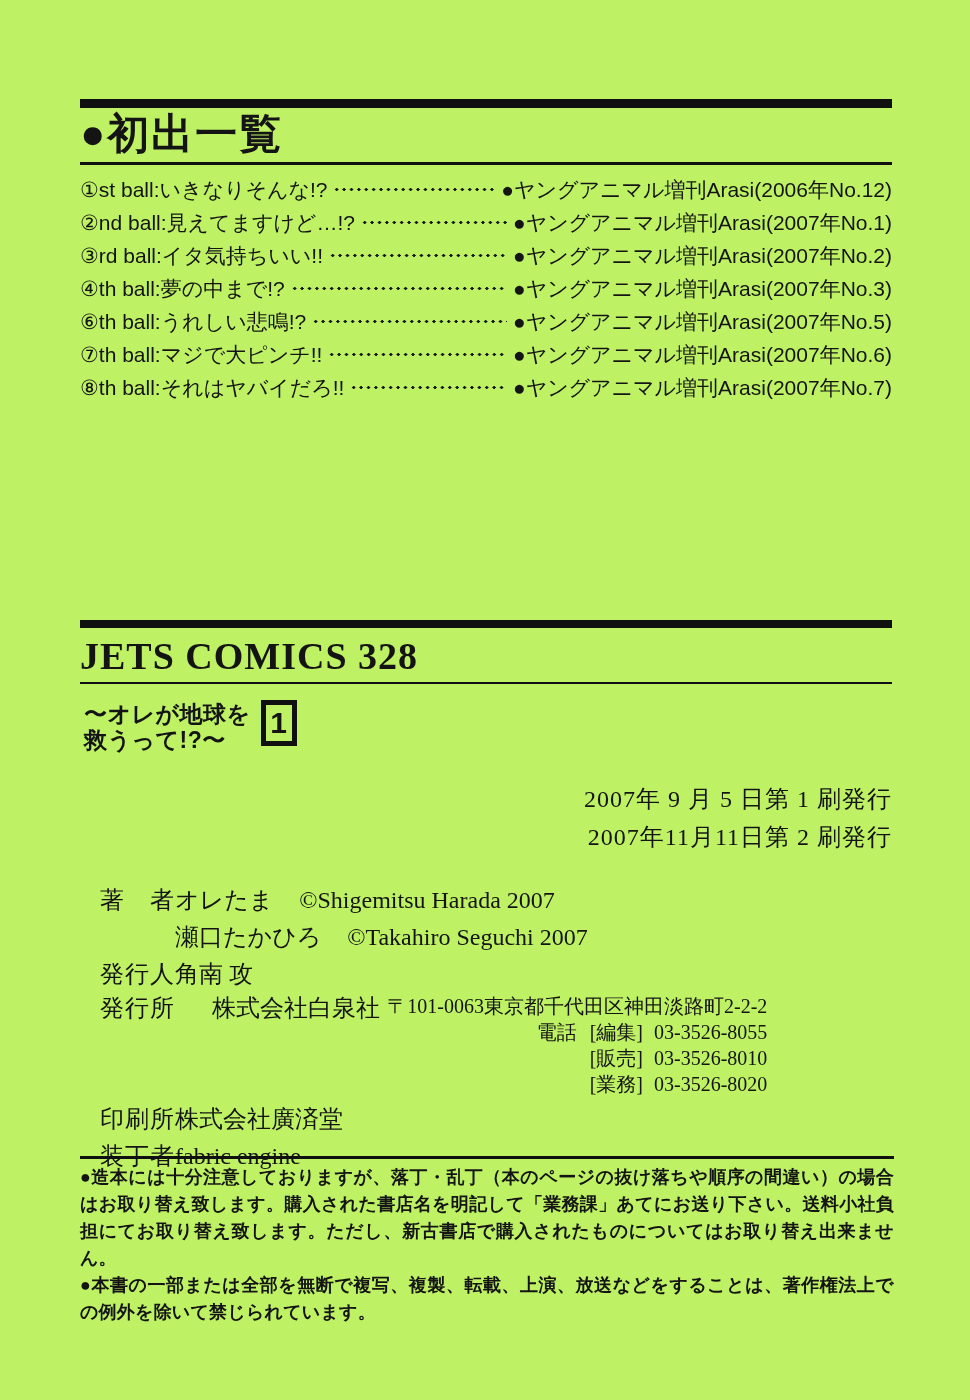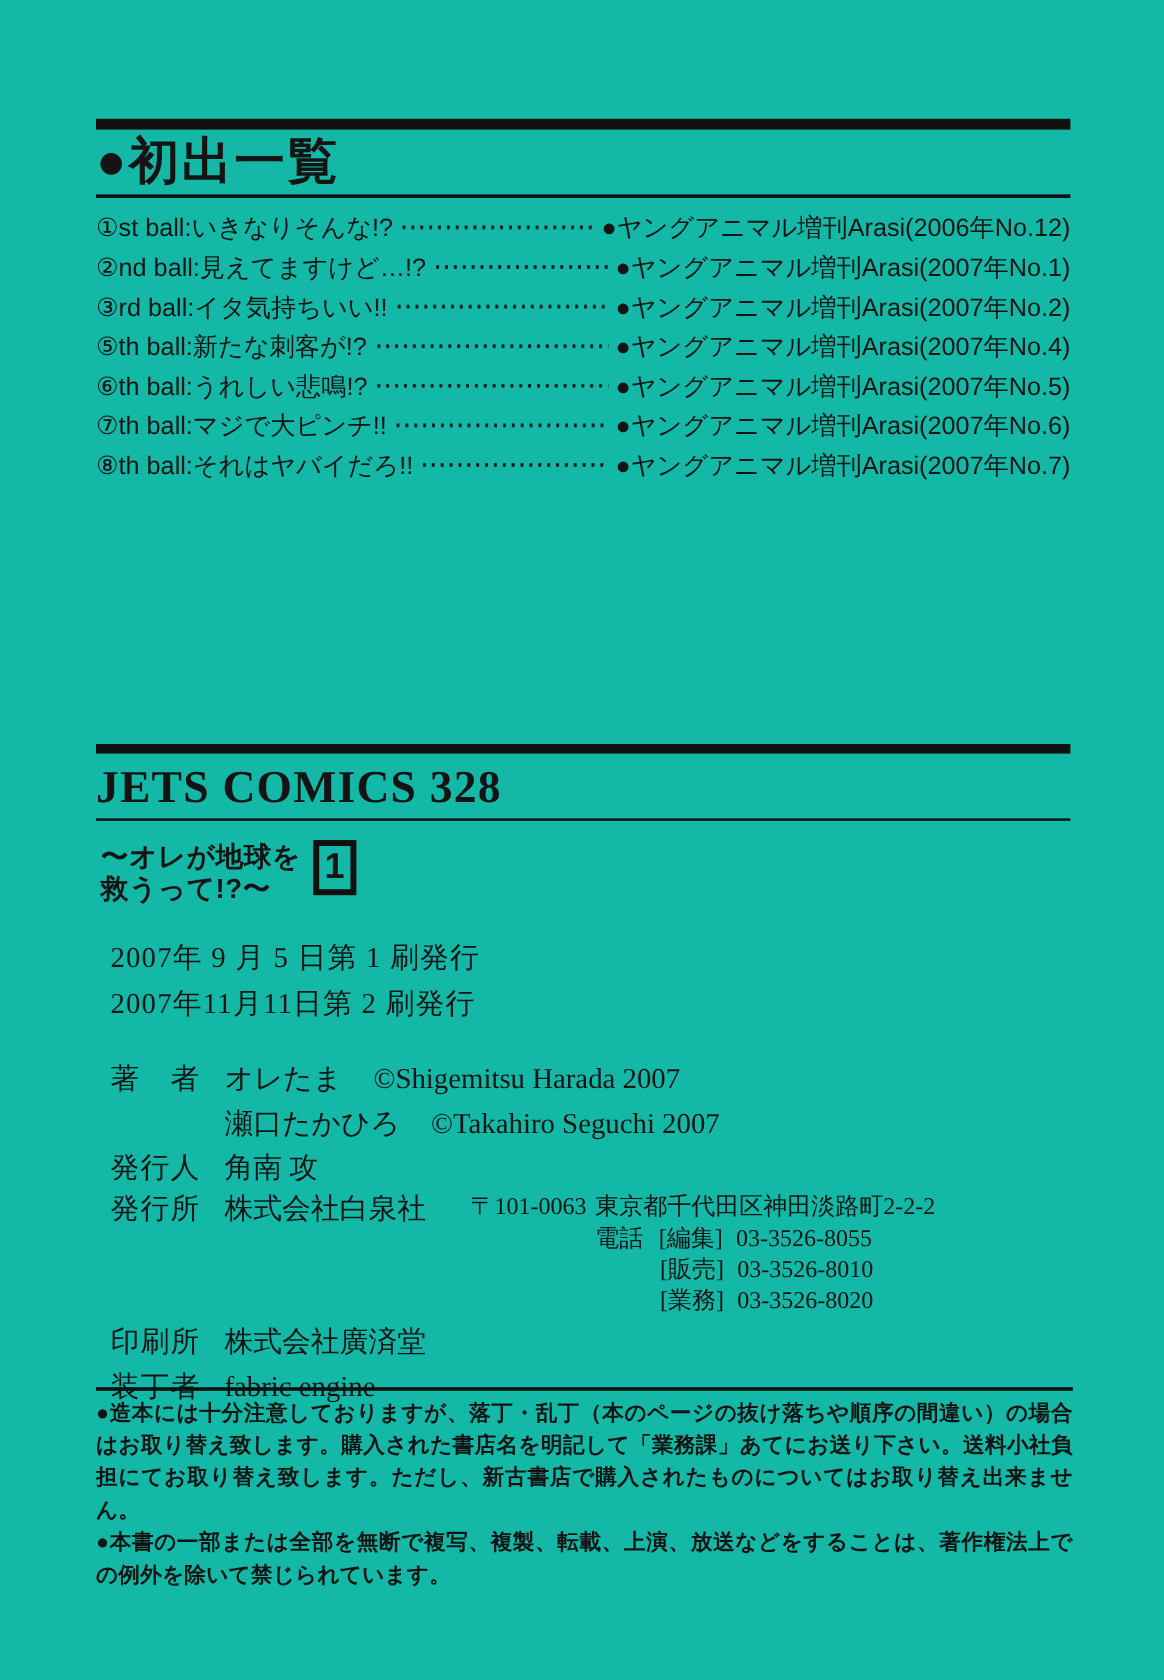--- a/index.html
+++ b/index.html
@@ -1,21 +1,21 @@
 <!DOCTYPE html>
 <html><head>
 <meta charset="utf-8">
 <style>
   * { margin:0; padding:0; box-sizing:border-box; }
   html,body { background:#e8e8e6; }
   .page {
     position:relative;
     width:970px; height:1400px;
     margin:0 auto;
-    background:#14b8a6;
+    background:#bef264;
     color:#141414;
     font-family:"Liberation Sans", sans-serif;
     overflow:hidden;
   }
   .bar-thick { height:9px; background:#101010; }
   .rule-thin { height:3px; background:#101010; }
   .rule-hair { height:2px; background:#101010; }
 
   
   .sec-list { position:absolute; left:80px; top:99px; width:812px; }
@@ -43,21 +43,21 @@
   .title-row { display:flex; align-items:flex-start; margin-top:12px; }
   .title-main { font-size:52px; font-weight:bold; line-height:56px; letter-spacing:1px; }
   .title-sub { font-size:23px; font-weight:bold; line-height:26px; margin:5px 0 0 4px; letter-spacing:0.5px; }
   .vol-box {
     width:36px; height:46px; border:5px solid #101010; margin:4px 0 0 10px;
     display:flex; align-items:center; justify-content:center;
     font-size:30px; font-weight:bold;
   }
 
   
-  .sec-colophon { position:absolute; left:92px; top:780px; width:812px; font-family:"Liberation Serif", serif; }
+  .sec-colophon { position:absolute; left:80px; top:780px; width:812px; font-family:"Liberation Serif", serif;text-align:right; }
   .print-date { font-size:24px; line-height:38px; letter-spacing:1px; }
   .credits { margin-top:26px; }
   .credit-row { display:flex; align-items:baseline; font-size:24px; line-height:37px; }
   .credit-label { flex:0 0 95px; letter-spacing:1px; }
   .credit-name { flex:0 0 auto; }
   .copyright { margin-left:26px; }
   .row-publisher { align-items:flex-start; }
   .pub-name { flex:0 0 205px; line-height:30px; }
   .pub-info { font-size:20px; line-height:26px; }
   .pub-info .postal { display:inline-block; width:104px; }
@@ -102,23 +102,23 @@
         <span class="pub-left">②nd ball:見えてますけど…!?</span>
         <span class="pub-leader"></span>
         <span class="pub-right">●ヤングアニマル増刊Arasi(2007年No.1)</span>
       </div>
       <div class="pub-row">
         <span class="pub-left">③rd ball:イタ気持ちいい!!</span>
         <span class="pub-leader"></span>
         <span class="pub-right">●ヤングアニマル増刊Arasi(2007年No.2)</span>
       </div>
       <div class="pub-row">
-        <span class="pub-left">⑤th ball:新たな刺客が!?</span>
-        <span class="pub-leader"></span>
-        <span class="pub-right">●ヤングアニマル増刊Arasi(2007年No.4)</span>
+        <span class="pub-left">④th ball:夢の中まで!?</span>
+        <span class="pub-leader"></span>
+        <span class="pub-right">●ヤングアニマル増刊Arasi(2007年No.3)</span>
       </div>
       <div class="pub-row">
         <span class="pub-left">⑥th ball:うれしい悲鳴!?</span>
         <span class="pub-leader"></span>
         <span class="pub-right">●ヤングアニマル増刊Arasi(2007年No.5)</span>
       </div>
       <div class="pub-row">
         <span class="pub-left">⑦th ball:マジで大ピンチ!!</span>
         <span class="pub-leader"></span>
         <span class="pub-right">●ヤングアニマル増刊Arasi(2007年No.6)</span>

